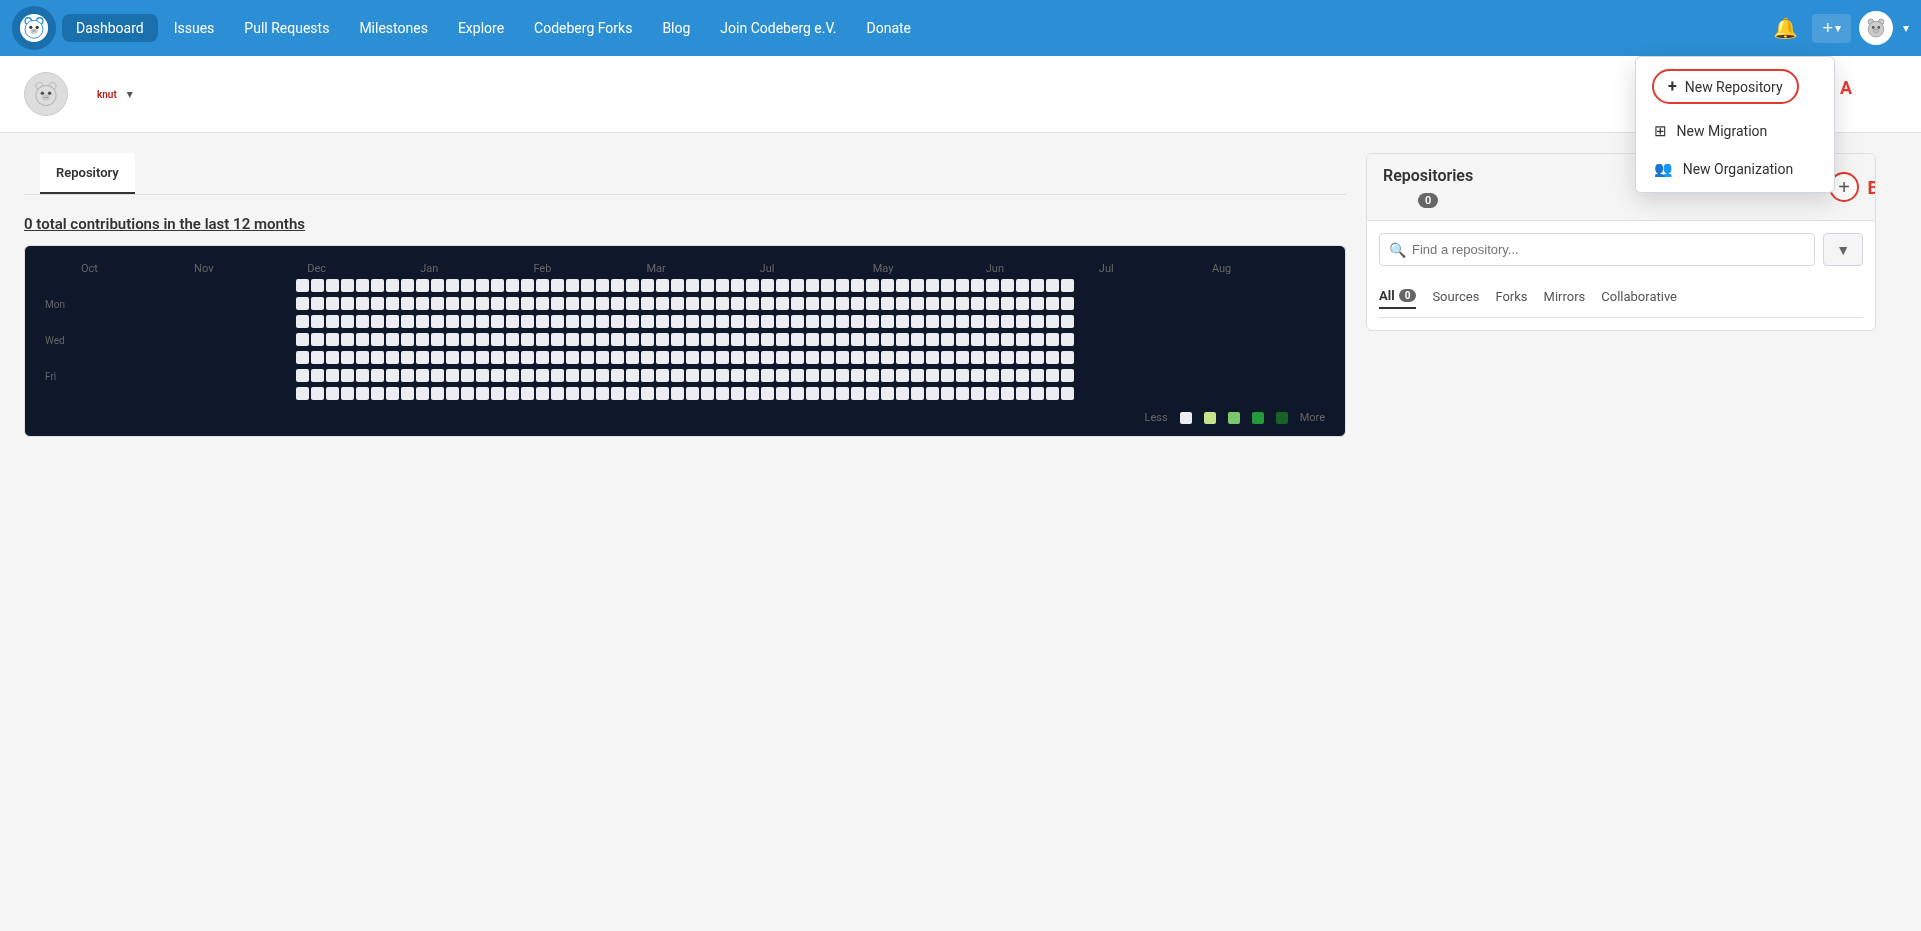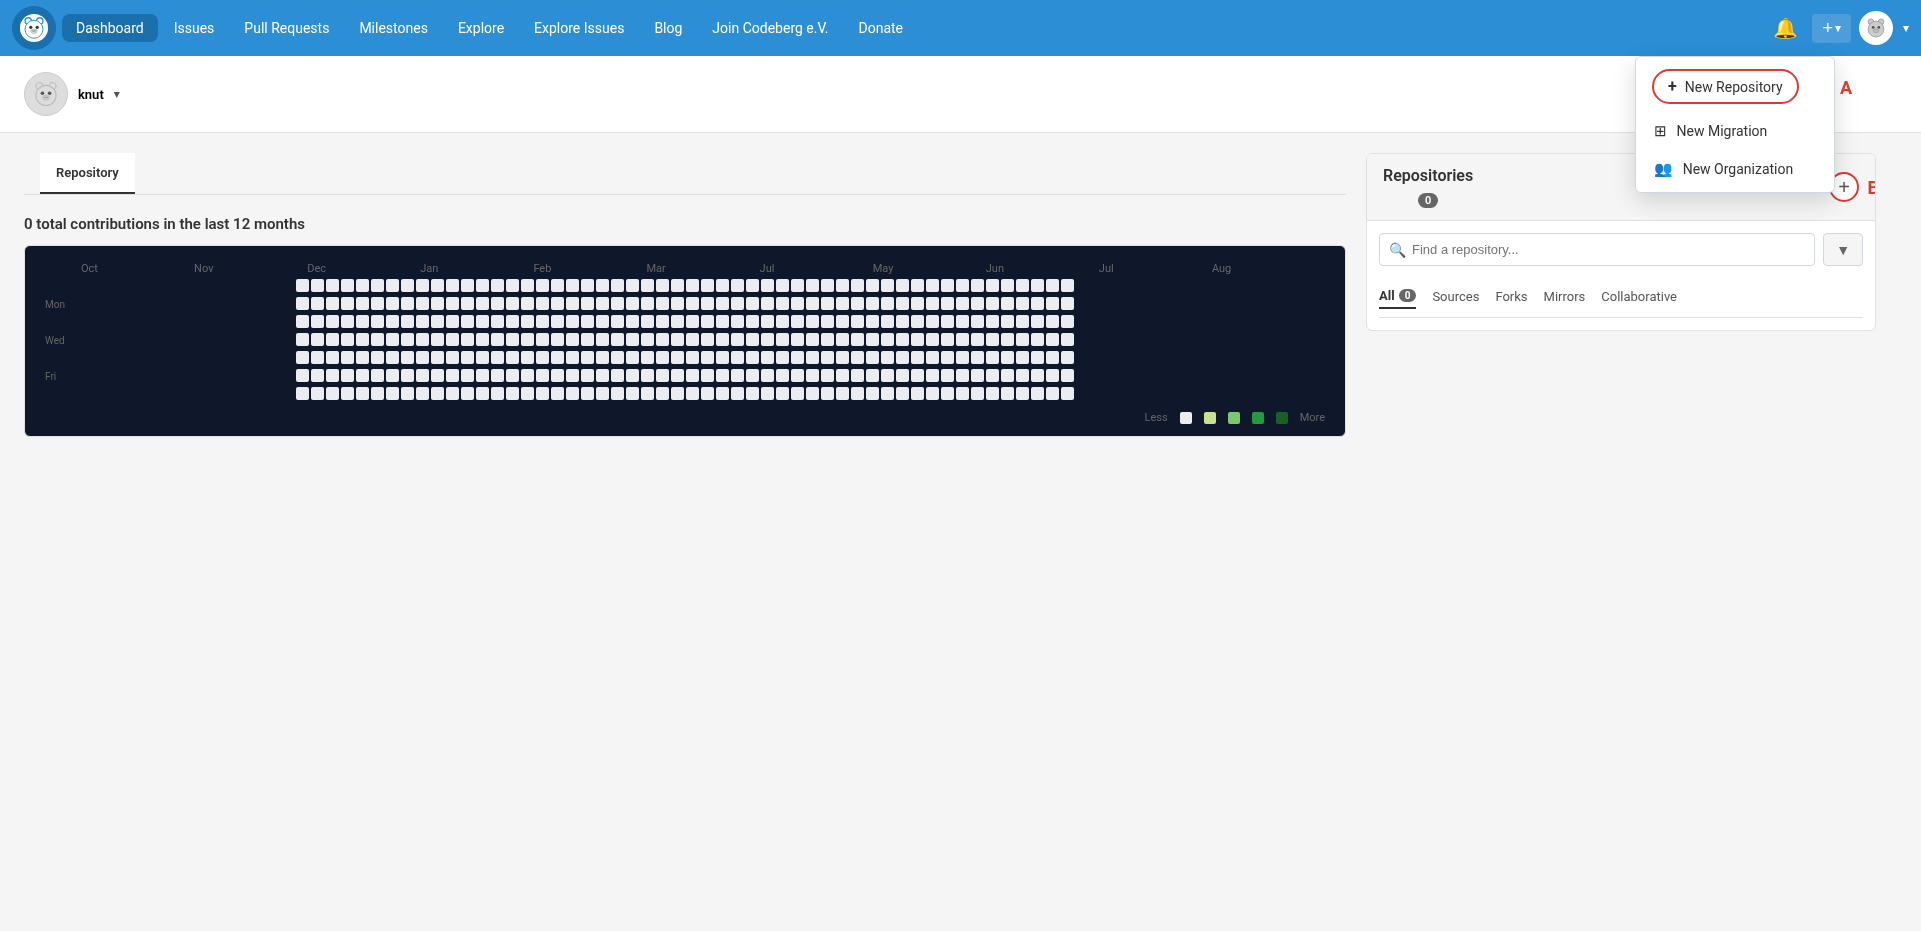--- a/index.html
+++ b/index.html
@@ -105,39 +105,40 @@
       border-bottom: 1px solid #e0e0e0;
     }
     .user-avatar {
       width: 44px; height: 44px;
       border-radius: 50%;
       background: #ddd;
       display: flex; align-items: center; justify-content: center;
       border: 1px solid #ccc;
     }
     .user-avatar svg { width: 36px; height: 36px; }
-    .user-name { font-size: 13px; font-weight: 600; color: #000000; }
+    .user-name { font-size: 10px; font-weight: 600; color: #b91c1c; margin-left: 19px; }
     .user-caret { font-size: 12px; color: #555; }
 
     
     .main-content {
       display: flex;
       gap: 20px;
       padding: 20px 24px;
       max-width: 1900px;
     }
     .left-panel { flex: 1; min-width: 0; }
     .right-panel { width: 510px; flex-shrink: 0; }
 
     
     .contribution-title {
       font-size: 15px;
       font-weight: 600;
       color: #333;
       margin-bottom: 12px;
+      text-decoration: underline;
     }
     .graph-container {
       background: #0f172a;
       border: 1px solid #e0e0e0;
       border-radius: 6px;
       padding: 16px 20px 12px;
     }
     .graph-months {
       display: flex;
       padding-left: 36px;
@@ -339,21 +340,21 @@
       <circle cx="26.5" cy="29.5" r="0.8" fill="#333"></circle>
     </svg>
   </div>
 
   <div class="navbar-links">
     <a class="nav-link active">Dashboard</a>
     <a class="nav-link">Issues</a>
     <a class="nav-link">Pull Requests</a>
     <a class="nav-link">Milestones</a>
     <a class="nav-link">Explore</a>
-    <a class="nav-link">Explore Issues</a>
+    <a class="nav-link">Codeberg Forks</a>
     <a class="nav-link">Blog</a>
     <a class="nav-link">Join Codeberg e.V.</a>
     <a class="nav-link">Donate</a>
   </div>
 
   <div class="navbar-right">
     <button class="nav-icon-btn">🔔</button>
     <button class="nav-plus-btn">
       <span>+</span>
       <span style="font-size:12px;">▾</span>

